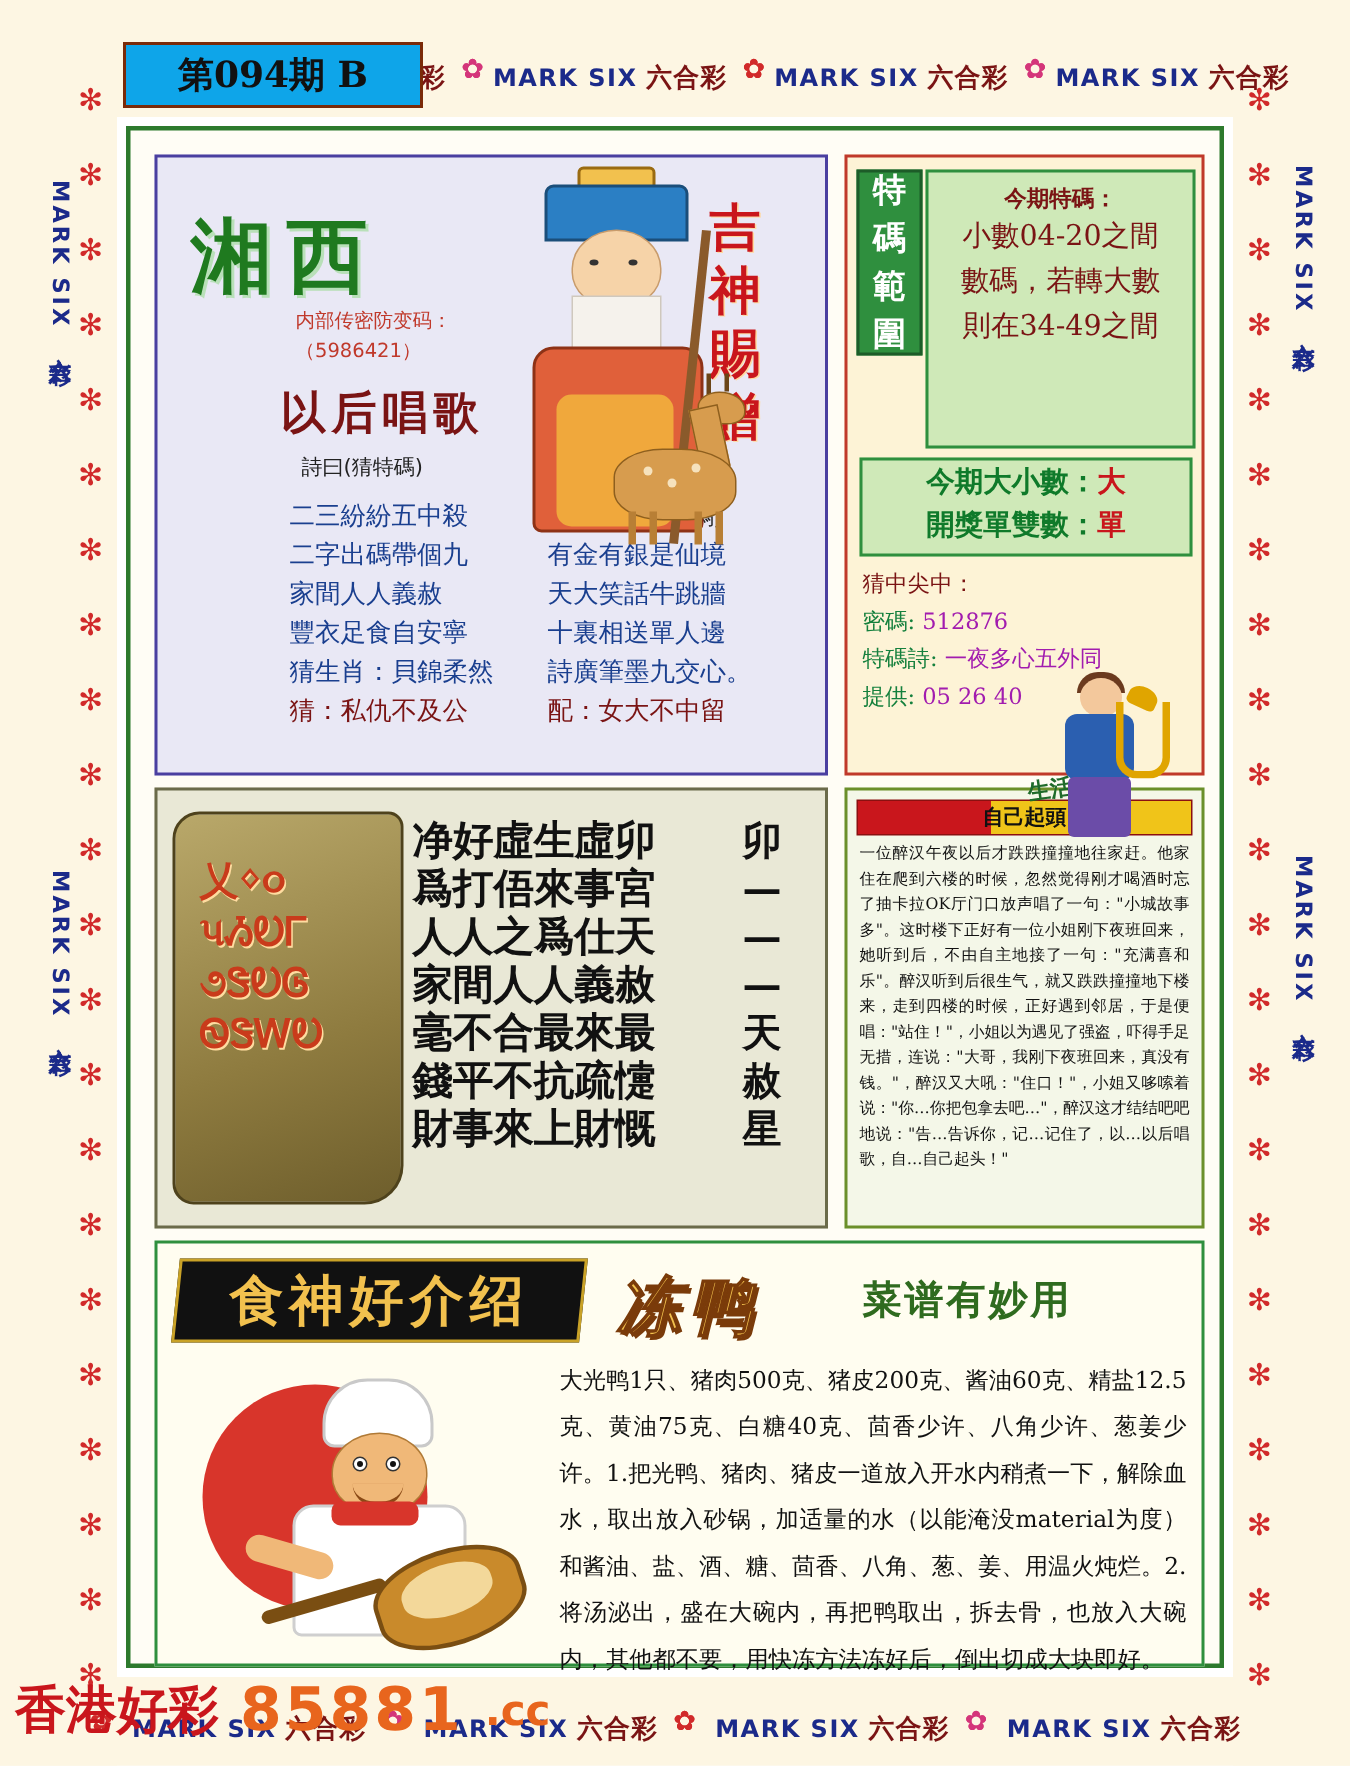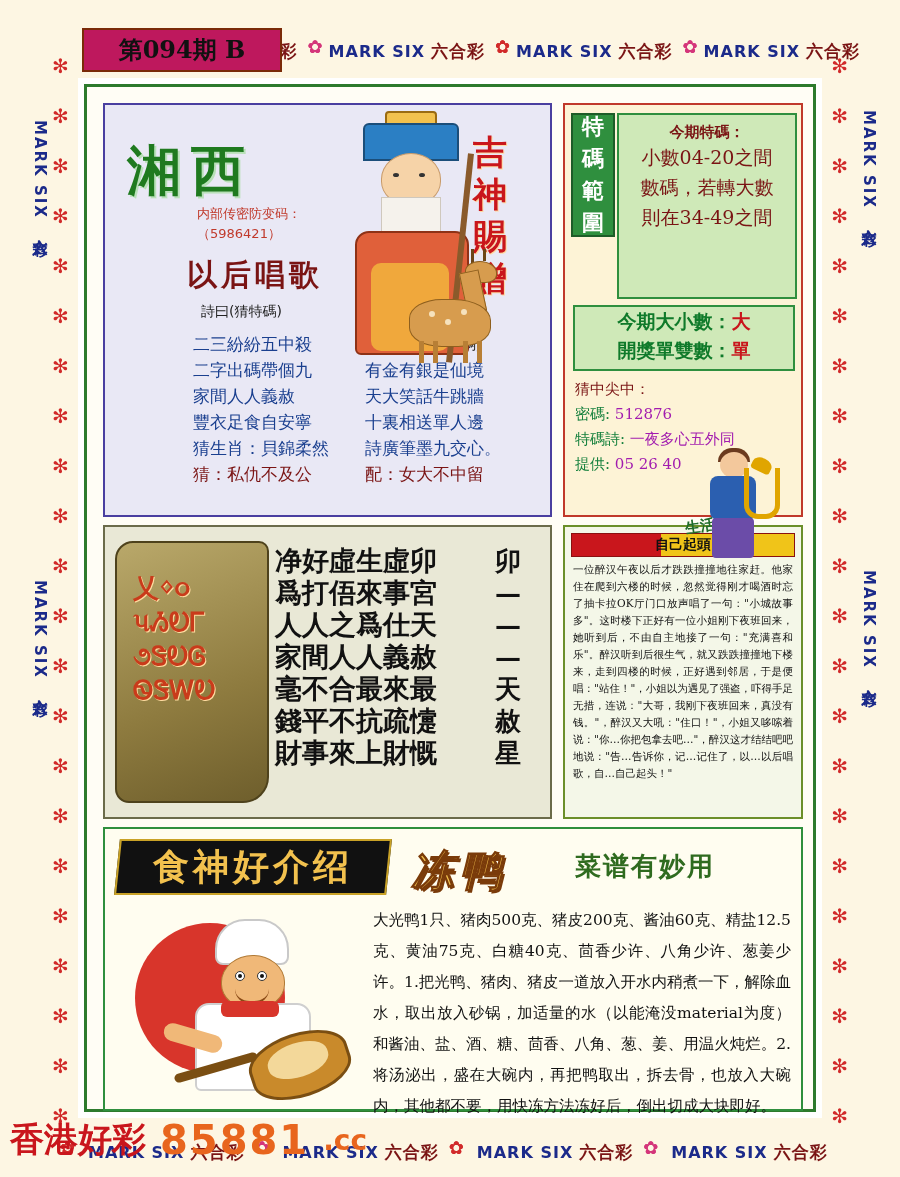--- a/index.html
+++ b/index.html
@@ -58,21 +58,21 @@
     background:#ffffff;
   }
   .inner-frame{
     position:absolute;left:6px;top:6px;right:6px;bottom:6px;
     border:3px solid #2d7a2d;background:#fffdf5;
   }
 
   
   .issue-tag{
     position:absolute;left:82px;top:28px;width:196px;height:40px;
-    background:#be185d;border:2px solid #7a2a08;
+    background:#0ea5e9;border:2px solid #7a2a08;
     display:flex;align-items:center;justify-content:center;
     z-index:20;
   }
   .issue-tag .t{
     font-size:24px;font-weight:bold;color:#111;font-family:"DejaVu Serif","Liberation Serif",serif;
   }
 
   
   .panel{
     position:absolute;background:#e8e6f3;border:2px solid #4a3fa0;

